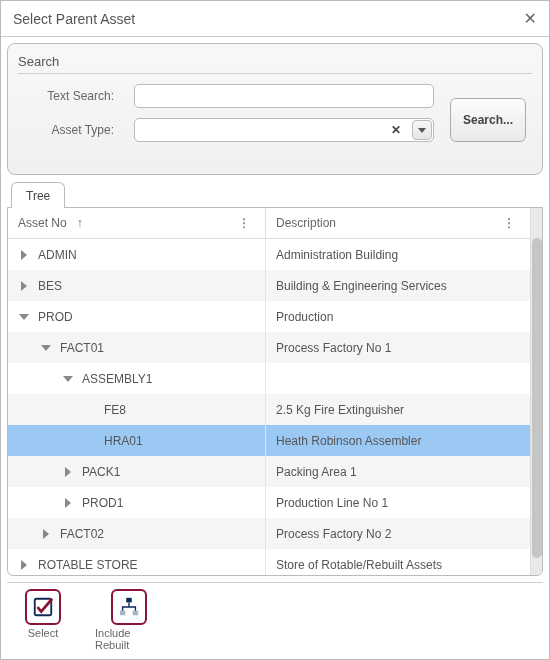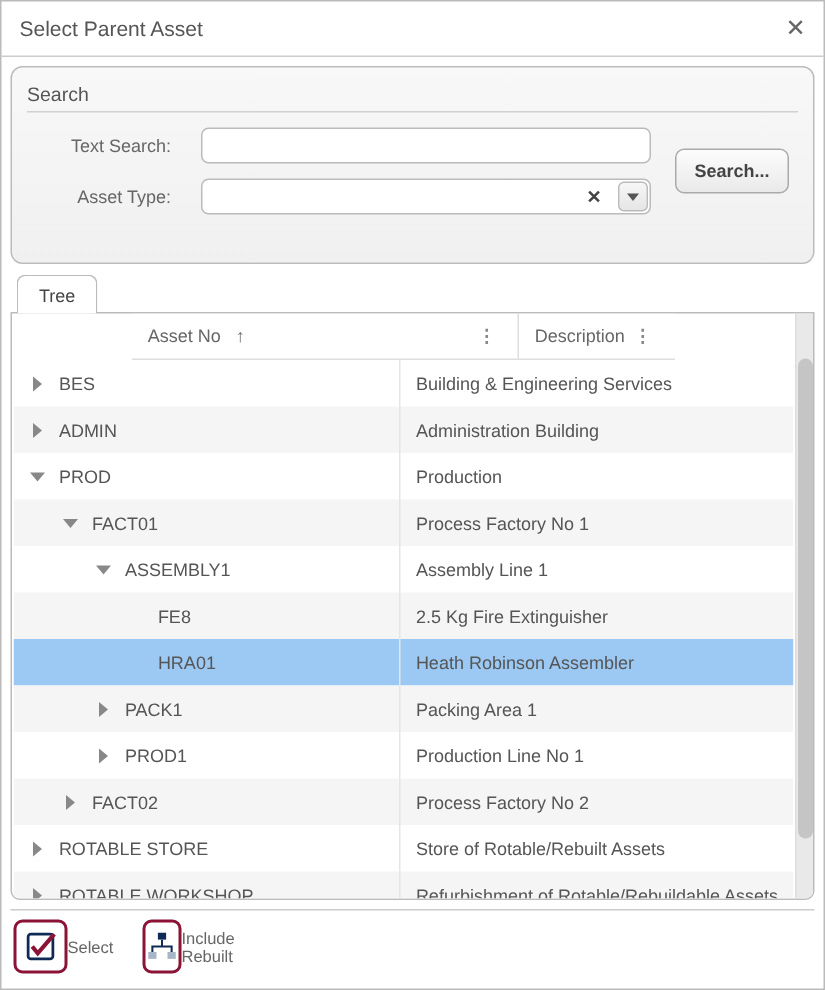--- a/index.html
+++ b/index.html
@@ -116,21 +116,21 @@
     cursor: pointer;
   }
   .dd-caret {
     width: 0; height: 0;
     border-left: 4px solid transparent;
     border-right: 4px solid transparent;
     border-top: 5px solid #555;
   }
   .search-btn {
     margin: 14px 6px 0 4px;
-    height: 30px;
+    height: 44px;
     padding: 0 12px;
     background: linear-gradient(#fcfcfc,#e9e9e9);
     border: 1px solid #aaa;
     border-radius: 6px;
     font-weight: bold;
     color: #444;
     cursor: pointer;
     font-size: 12px;
   }
 
@@ -171,21 +171,20 @@
   .grid {
     flex: 1;
     display: flex;
     min-height: 0;
   }
   .grid-main {
     flex: 1;
     display: flex;
     flex-direction: column;
     min-height: 0;
-    align-items: center;
   }
   .grid-scroll {
     width: 12px;
     background: #e9e9e9;
     border-left: 1px solid #ddd;
     position: relative;
   }
   .grid-scroll-thumb {
     position: absolute;
     left: 1px;
@@ -264,20 +263,21 @@
   .bottombar {
     margin: 6px;
     border-top: 1px solid #ccc;
     padding-top: 4px;
     display: flex;
     gap: 14px;
   }
   .action {
     width: 72px;
     display: flex;
+    flex-direction: column;
     align-items: center;
     cursor: pointer;
     padding: 2px;
   }
   .action .icon-box {
     width: 36px; height: 36px;
     border: 2px solid #8a1336;
     border-radius: 6px;
     display: flex;
     align-items: center;
@@ -340,41 +340,41 @@
         </div>
         <div class="grid-body" id="grid-body">
             <div class="row">
               <div class="cell-asset">
                 <span class="indent" style="width: 0px;"></span>
                 <span class="tree-toggle">
                   <svg viewBox="0 0 12 12">
                     <path d="M3 1 L9 6 L3 11 Z" fill="#888"></path>
                   </svg>
                 </span>
+                <span class="row-label">ADMIN</span>
+              </div>
+              <div class="cell-desc">Administration Building</div>
+            </div>
+            <div class="row">
+              <div class="cell-asset">
+                <span class="indent" style="width: 0px;"></span>
+                <span class="tree-toggle">
+                  <svg viewBox="0 0 12 12">
+                    <path d="M3 1 L9 6 L3 11 Z" fill="#888"></path>
+                  </svg>
+                </span>
                 <span class="row-label">BES</span>
               </div>
               <div class="cell-desc">Building &amp; Engineering Services</div>
             </div>
             <div class="row">
               <div class="cell-asset">
                 <span class="indent" style="width: 0px;"></span>
                 <span class="tree-toggle">
                   <svg viewBox="0 0 12 12">
-                    <path d="M3 1 L9 6 L3 11 Z" fill="#888"></path>
-                  </svg>
-                </span>
-                <span class="row-label">ADMIN</span>
-              </div>
-              <div class="cell-desc">Administration Building</div>
-            </div>
-            <div class="row">
-              <div class="cell-asset">
-                <span class="indent" style="width: 0px;"></span>
-                <span class="tree-toggle">
-                  <svg viewBox="0 0 12 12">
                     <path d="M1 3 L6 9 L11 3 Z" fill="#888"></path>
                   </svg>
                 </span>
                 <span class="row-label">PROD</span>
               </div>
               <div class="cell-desc">Production</div>
             </div>
             <div class="row">
               <div class="cell-asset">
                 <span class="indent" style="width: 22px;"></span>
@@ -390,21 +390,20 @@
             <div class="row">
               <div class="cell-asset">
                 <span class="indent" style="width: 44px;"></span>
                 <span class="tree-toggle">
                   <svg viewBox="0 0 12 12">
                     <path d="M1 3 L6 9 L11 3 Z" fill="#888"></path>
                   </svg>
                 </span>
                 <span class="row-label">ASSEMBLY1</span>
               </div>
-              <div class="cell-desc">Assembly Line 1</div>
             </div>
             <div class="row">
               <div class="cell-asset">
                 <span class="indent" style="width: 66px;"></span>
                 <span class="tree-toggle"></span>
                 <span class="row-label">FE8</span>
               </div>
               <div class="cell-desc">2.5 Kg Fire Extinguisher</div>
             </div>
             <div class="row selected">

